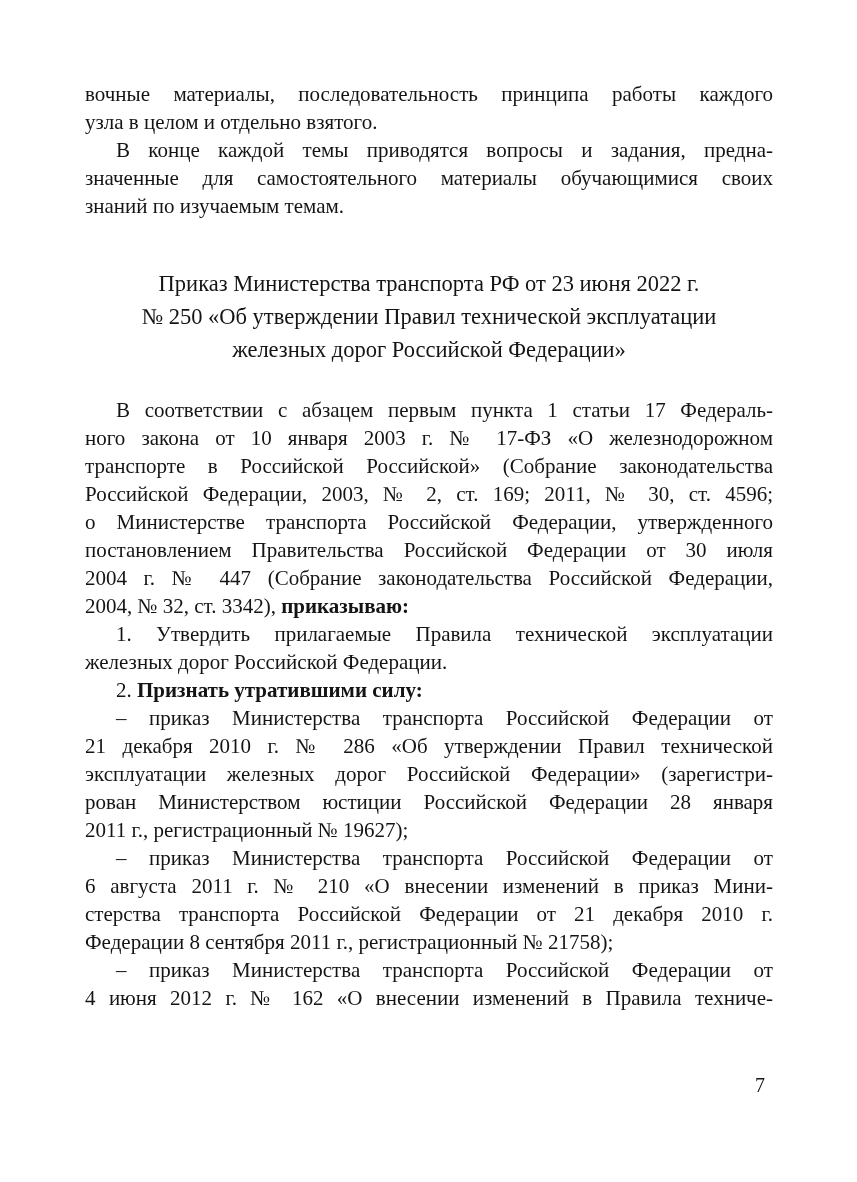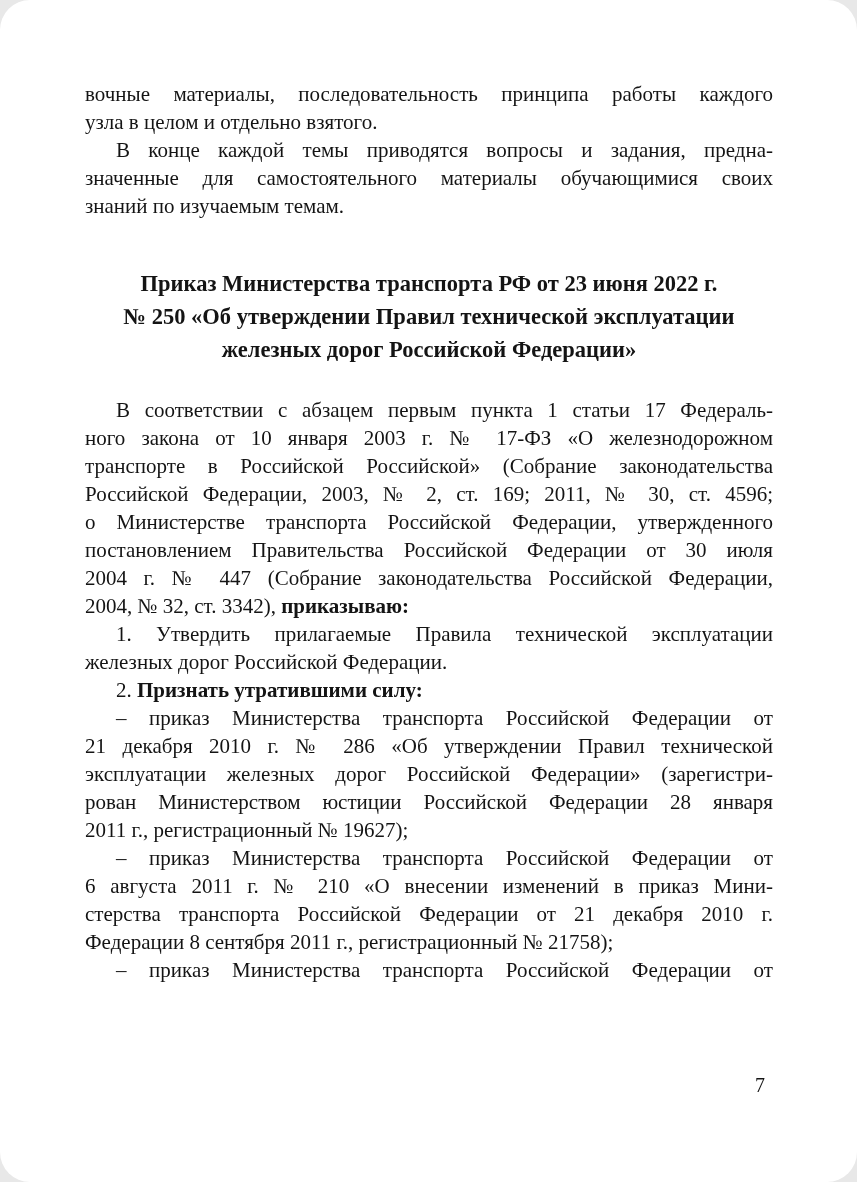--- a/index.html
+++ b/index.html
@@ -9,21 +9,20 @@
   }
   .page {
     position: relative;
     width: 857px;
     height: 1182px;
     margin: 0 auto;
     background: #ffffff;
     font-family: "Liberation Serif", "DejaVu Serif", serif;
     color: #141414;
     overflow: hidden;
-    border-radius: 30px;
   }
   .textblock {
     position: absolute;
     left: 85px;
     width: 688px;
   }
   .intro-block   { top: 80px; }
   .heading-block { top: 267px; }
   .body-block    { top: 396px; }
 
@@ -38,21 +37,21 @@
     text-align-last: left;
   }
   .line.indent {
     text-indent: 31px;
   }
   .bold { font-weight: bold; }
 
   .heading-line {
     font-size: 22.5px;
     line-height: 33px;
-    font-weight: bold;
+    font-weight: normal;
     text-align: center;
     text-align-last: center;
   }
 
   .page-number {
     position: absolute;
     left: 85px;
     width: 688px;
     top: 1072px;
     font-size: 20px;
@@ -121,19 +120,20 @@
 
     <div>
       <div class="line indent">– приказ Министерства транспорта Российской Федерации от</div>
       <div class="line">6 августа 2011 г. № 210 «О внесении изменений в приказ Мини-</div>
       <div class="line">стерства транспорта Российской Федерации от 21 декабря 2010 г.</div>
       <div class="line last">Федерации 8 сентября 2011 г., регистрационный № 21758);</div>
     </div>
 
     <div>
       <div class="line indent">– приказ Министерства транспорта Российской Федерации от</div>
+      <div class="line">4 июня 2012 г. № 162 «О внесении изменений в Правила техниче-</div>
     </div>
 
   </div>
 
   <div class="page-number">7</div>
 
 </div>
 
 </body></html>

